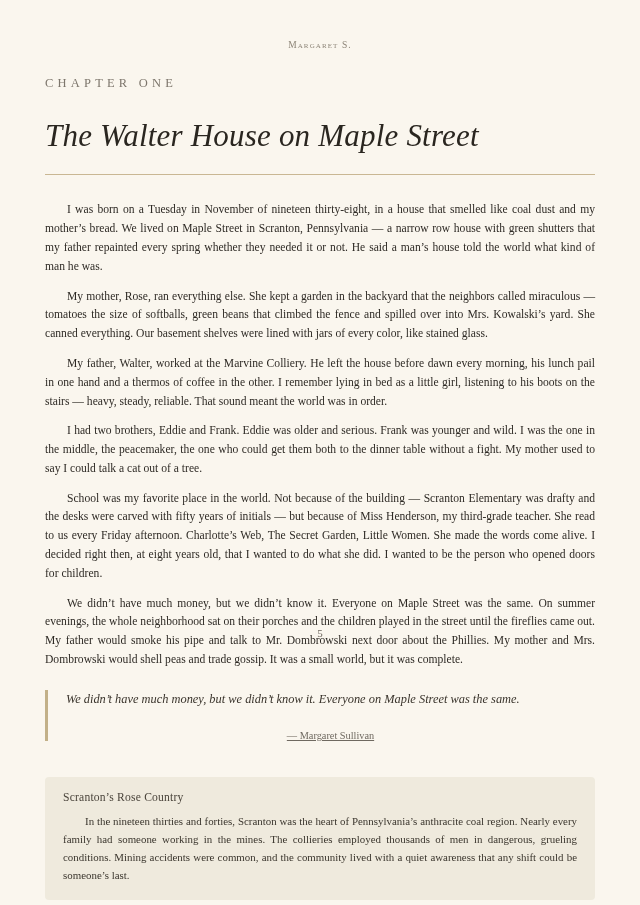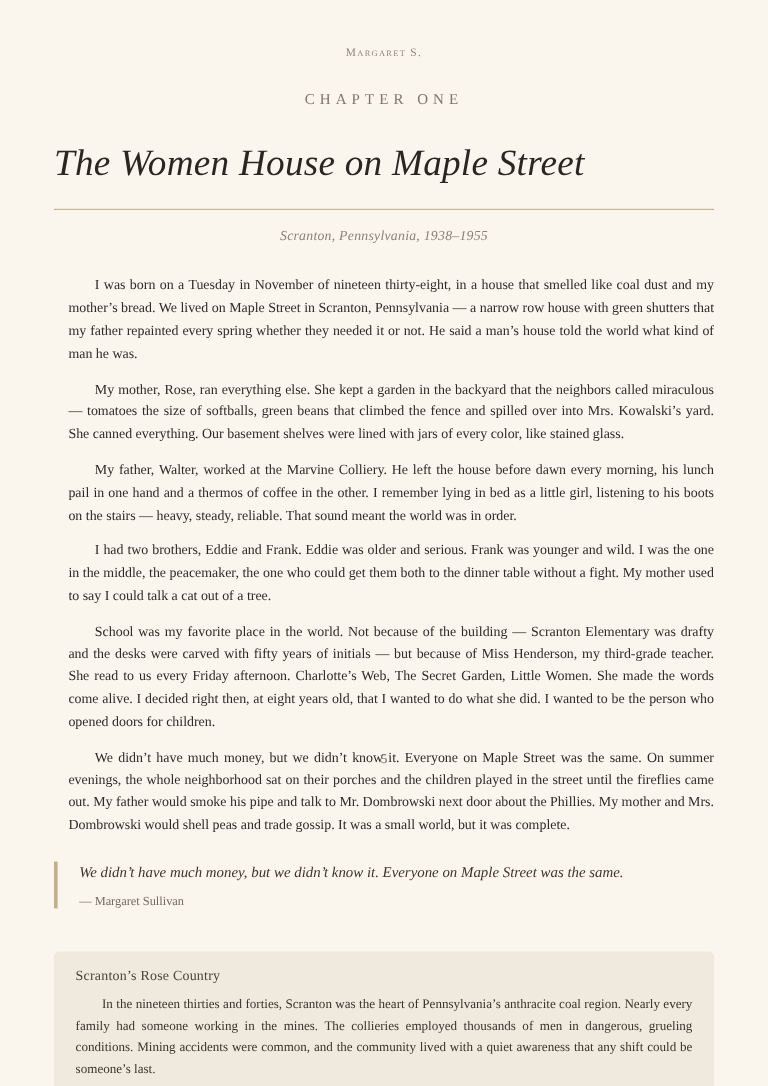--- a/index.html
+++ b/index.html
@@ -29,21 +29,20 @@
     text-align: center;
     font-variant: small-caps;
     font-size: 9.5px;
     letter-spacing: 1.1px;
     color: #8d8578;
     padding-top: 40px;
   }
 
   
   .chapter-label {
-    text-align: center;
     font-size: 12.5px;
     letter-spacing: 4.2px;
     color: #7d766c;
     margin-top: 26px;
   }
 
   
   .chapter-title {
     font-style: italic;
     font-size: 31px;
@@ -69,21 +68,21 @@
     margin-top: 16px;
     letter-spacing: 0.2px;
   }
 
   
   .body-copy {
     margin-top: 26px;
   }
 
   .body-copy p {
-    margin: 0 0 11px 12px;
+    margin: 0 0 11px 0;
     font-size: 11.6px;
     line-height: 1.62;
     text-align: justify;
     text-indent: 22px;
     -webkit-hyphens: auto;
     hyphens: auto;
     color: #2e2a25;
   }
 
   
@@ -95,24 +94,25 @@
   }
 
   .pull-quote-text {
     font-style: italic;
     font-size: 12.4px;
     line-height: 1.5;
     color: #3a342c;
   }
 
   .pull-quote-attrib {
-    text-align: left;
+    text-align: center;
     font-size: 10.3px;
     color: #6f6960;
-    margin-top: 10px;
+    margin-top: 22px;
+    text-decoration: underline;
   }
 
   
   .callout {
     margin-top: 36px;
     background: #efeadd;
     border-radius: 4px;
     padding: 14px 18px 16px 18px;
   }
 
@@ -147,25 +147,24 @@
 </style>
 </head>
 <body>
 
 <div class="page">
 
   <div class="running-head">Margaret S.</div>
 
   <div class="chapter-label">CHAPTER ONE</div>
 
-  <h1 class="chapter-title">The Women House on Maple Street</h1>
+  <h1 class="chapter-title">The Walter House on Maple Street</h1>
 
   <div class="title-rule"></div>
 
-  <div class="chapter-subtitle">Scranton, Pennsylvania, 1938–1955</div>
 
   <div class="body-copy">
     <p>I was born on a Tuesday in November of nineteen thirty-eight, in a house that smelled like coal dust and my mother’s bread. We lived on Maple Street in Scranton, Pennsylvania — a narrow row house with green shutters that my father repainted every spring whether they needed it or not. He said a man’s house told the world what kind of man he was.</p>
     <p>My mother, Rose, ran everything else. She kept a garden in the backyard that the neighbors called miraculous — tomatoes the size of softballs, green beans that climbed the fence and spilled over into Mrs. Kowalski’s yard. She canned everything. Our basement shelves were lined with jars of every color, like stained glass.</p>
     <p>My father, Walter, worked at the Marvine Colliery. He left the house before dawn every morning, his lunch pail in one hand and a thermos of coffee in the other. I remember lying in bed as a little girl, listening to his boots on the stairs — heavy, steady, reliable. That sound meant the world was in order.</p>
     <p>I had two brothers, Eddie and Frank. Eddie was older and serious. Frank was younger and wild. I was the one in the middle, the peacemaker, the one who could get them both to the dinner table without a fight. My mother used to say I could talk a cat out of a tree.</p>
     <p>School was my favorite place in the world. Not because of the building — Scranton Elementary was drafty and the desks were carved with fifty years of initials — but because of Miss Henderson, my third-grade teacher. She read to us every Friday afternoon. Charlotte’s Web, The Secret Garden, Little Women. She made the words come alive. I decided right then, at eight years old, that I wanted to do what she did. I wanted to be the person who opened doors for children.</p>
     <p>We didn’t have much money, but we didn’t know it. Everyone on Maple Street was the same. On summer evenings, the whole neighborhood sat on their porches and the children played in the street until the fireflies came out. My father would smoke his pipe and talk to Mr. Dombrowski next door about the Phillies. My mother and Mrs. Dombrowski would shell peas and trade gossip. It was a small world, but it was complete.</p>
   </div>
 

